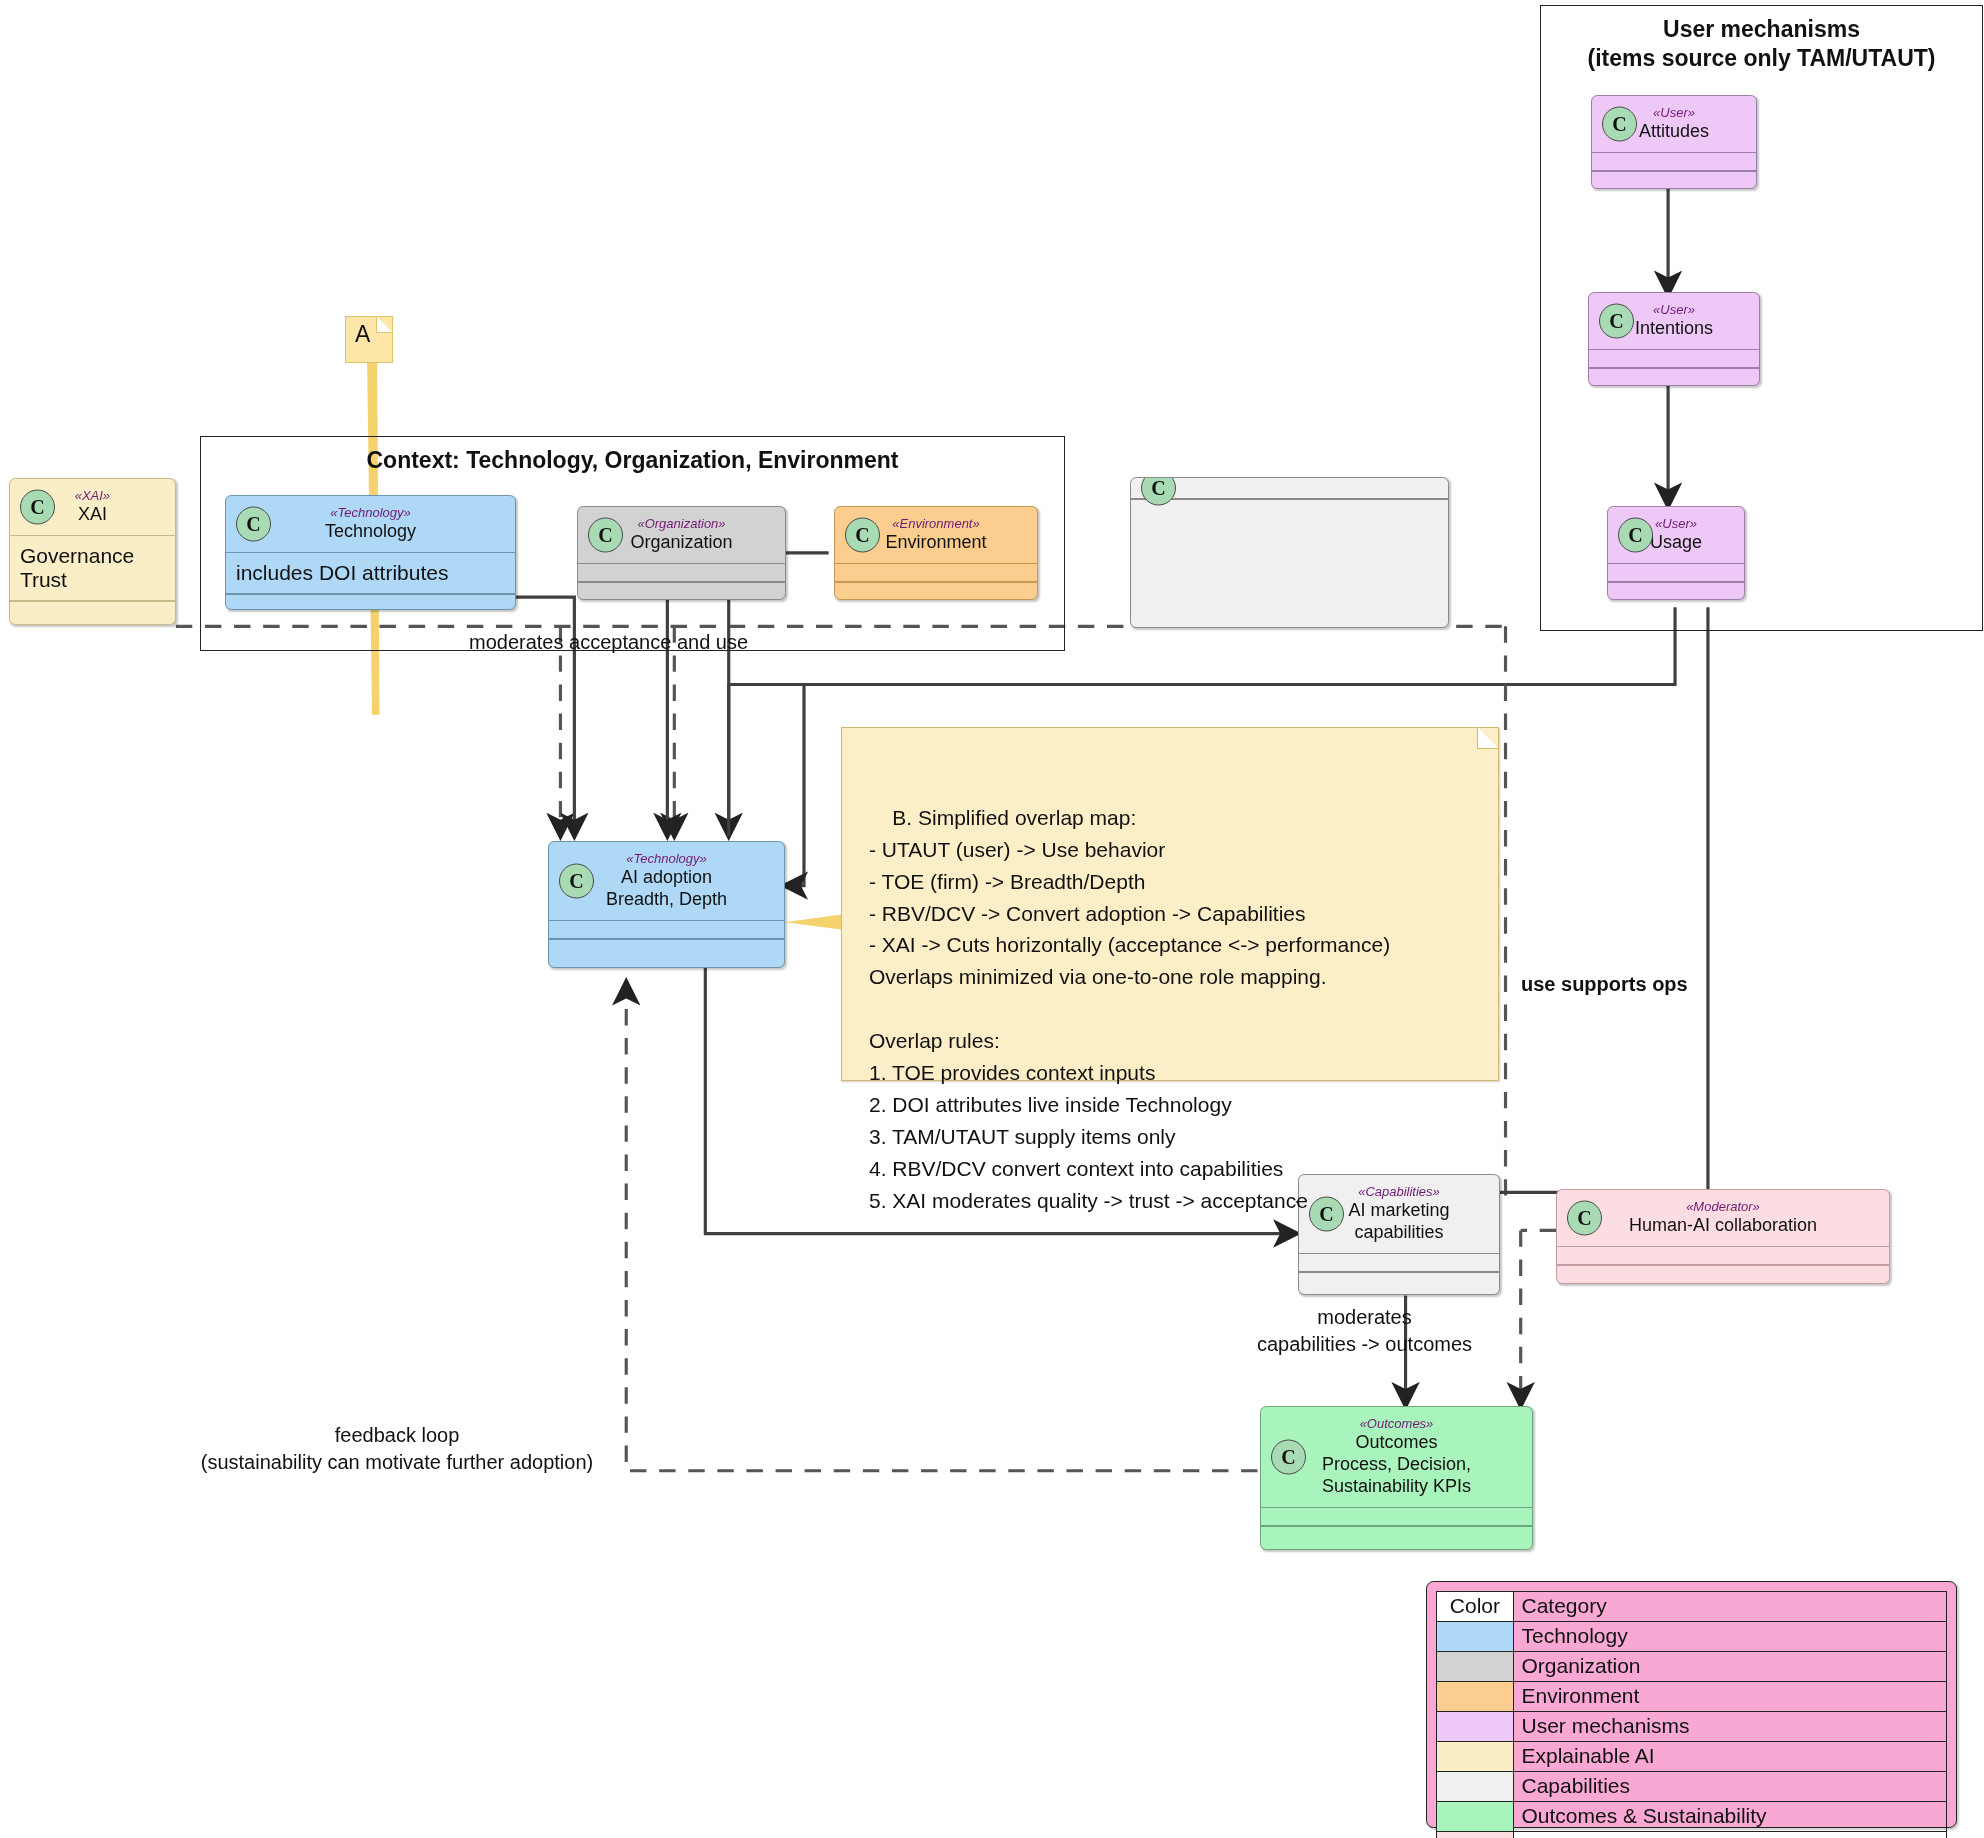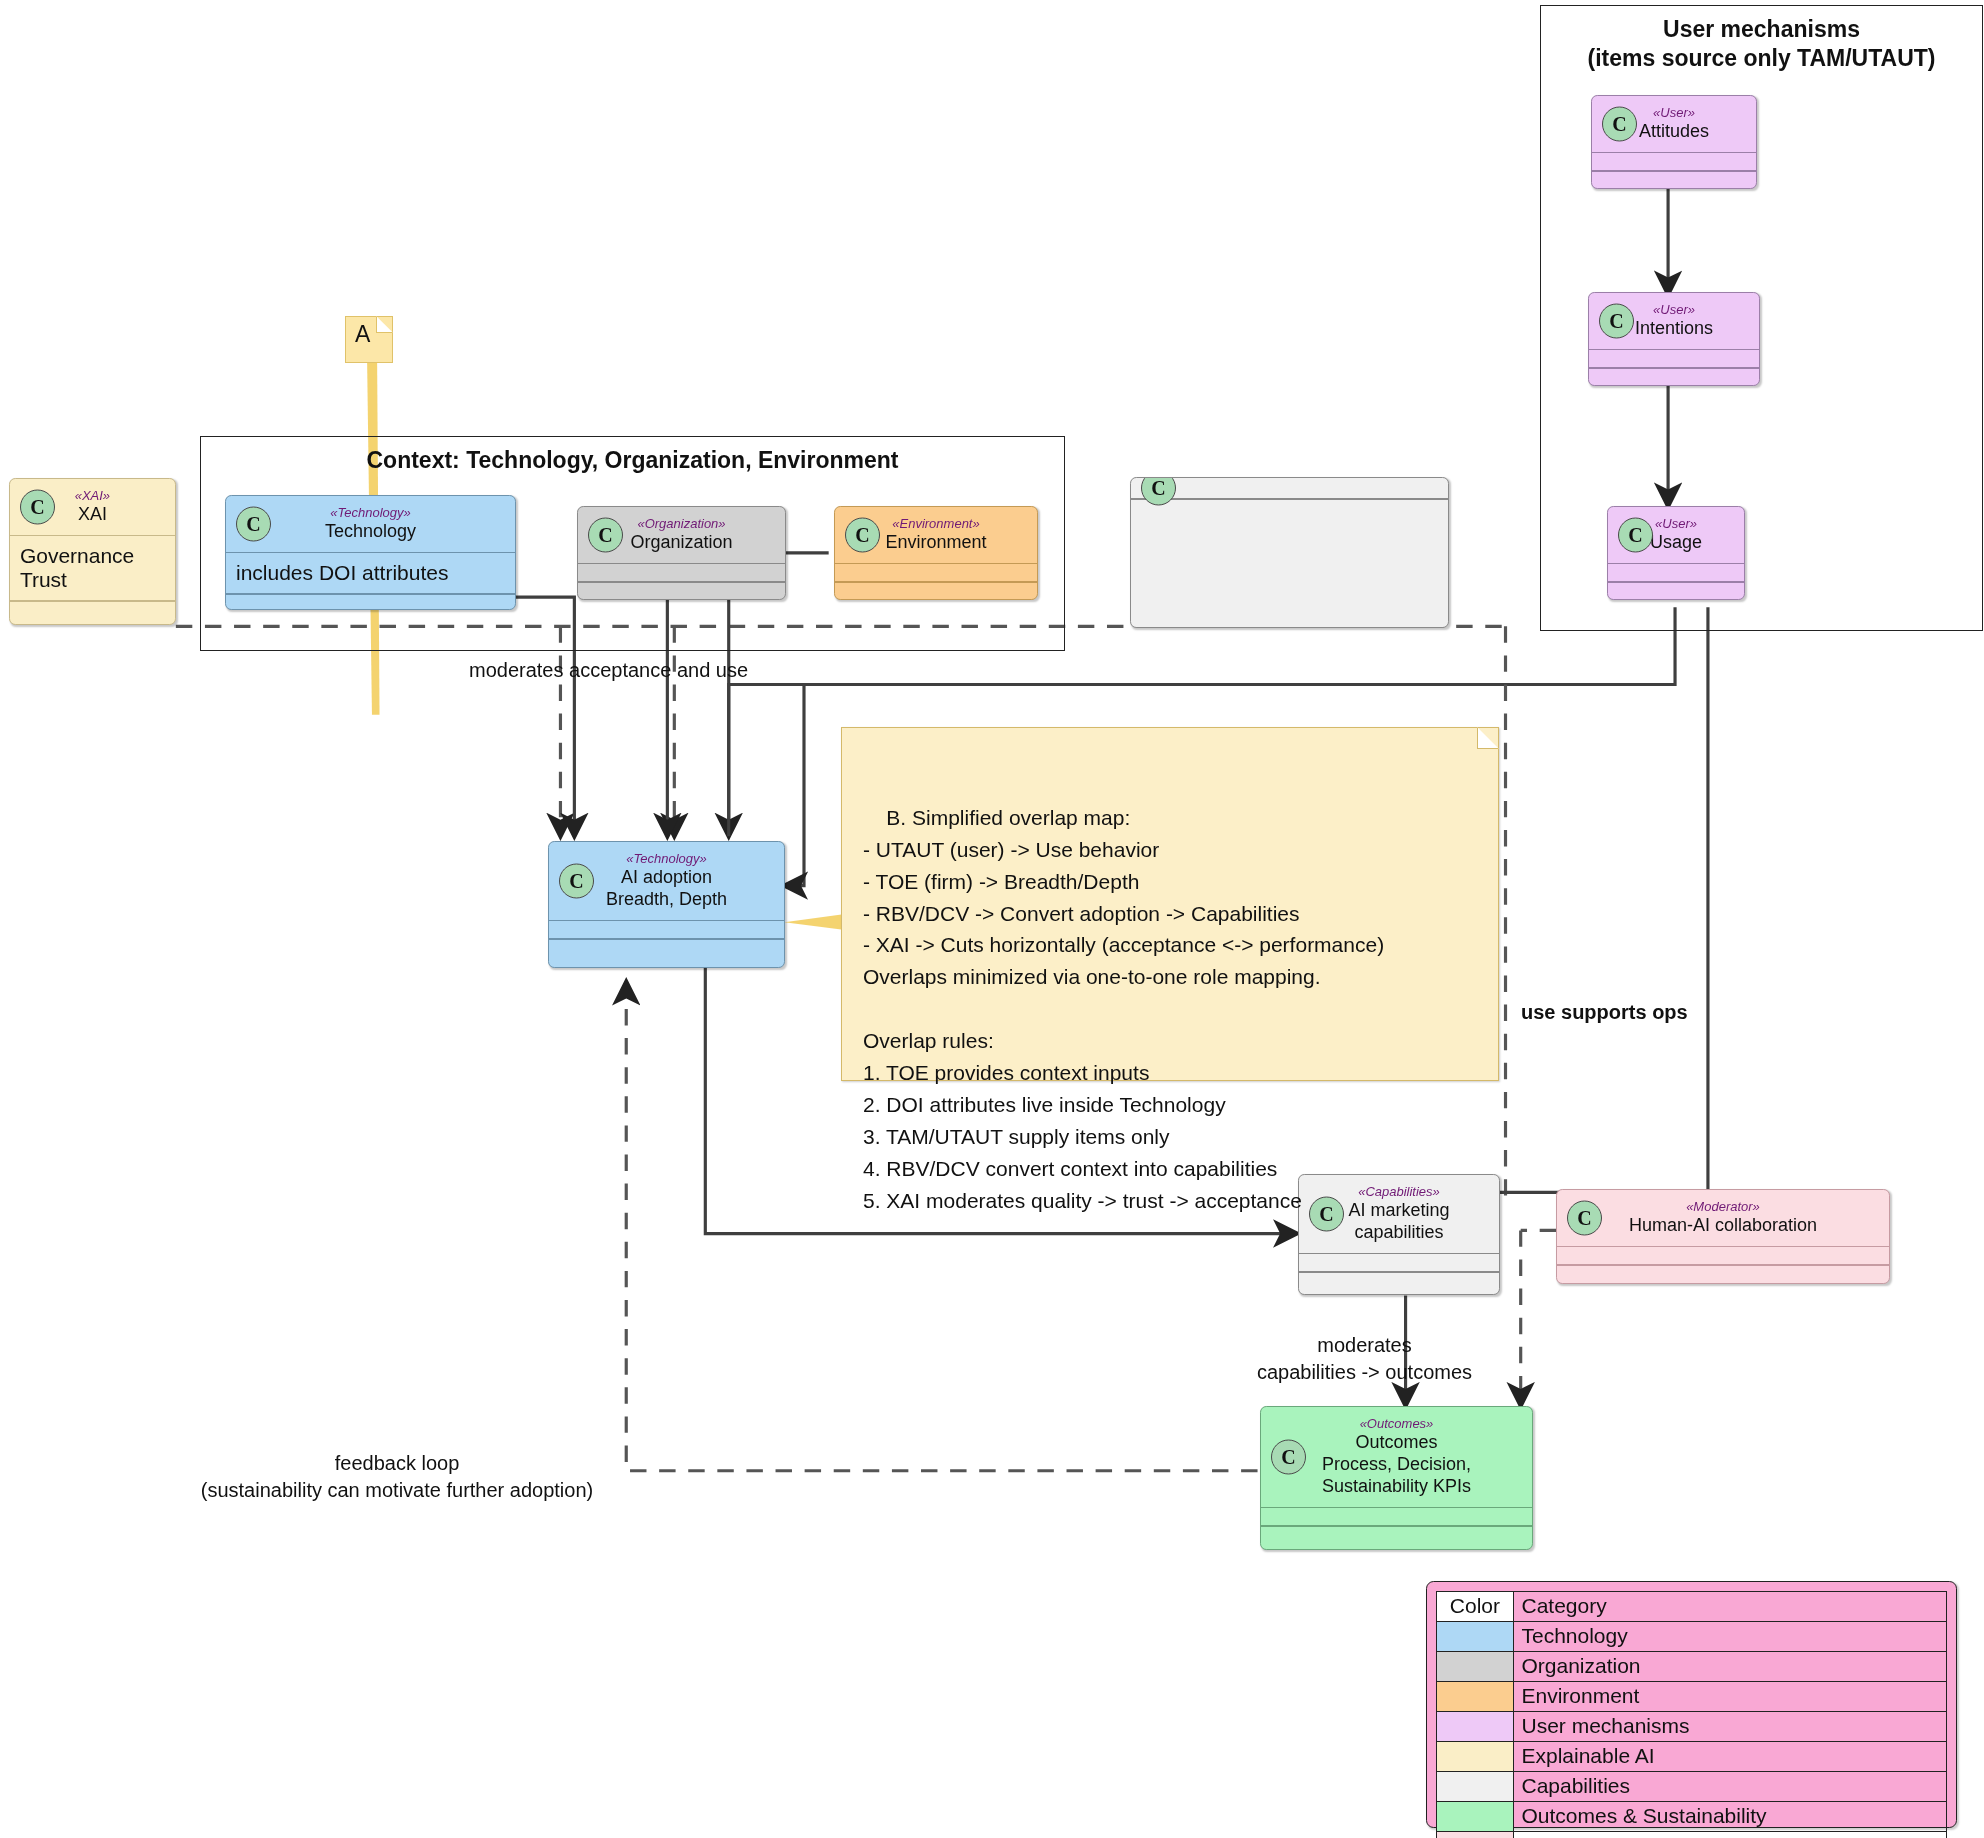--- a/index.html
+++ b/index.html
@@ -103,21 +103,21 @@
   
   .note {
     position:absolute;
     box-sizing:border-box;
     background:#fcefc8;
     border:1.3px solid #d4b96a;
     box-shadow:1.3px 1.3px 1.9px rgba(0,0,0,0.2);
     font-size:21px;
     color:#111;
     line-height:1.52;
-    padding:10px 21px;
+    padding:10px 27px;
     white-space:pre-wrap;
   }
   .note .fold {
     position:absolute;
     right:-1.3px; top:-1.3px;
     width:21.5px; height:21.5px;
     background:#ffffff;
     border-left:1.3px solid #d4b96a;
     border-bottom:1.3px solid #d4b96a;
     transform:none;
@@ -143,21 +143,20 @@
   }
 
   
   .elabel {
     position:absolute;
     font-size:20px;
     color:#111;
     white-space:pre;
     line-height:1.35;
     text-align:center;
-    margin-top:28px;
   }
 
   
   .legend {
     position:absolute;
     box-sizing:border-box;
     border:1.9px solid #222;
     border-radius:7.6px;
     background:#f9a8d4;
     padding:8.9px;

